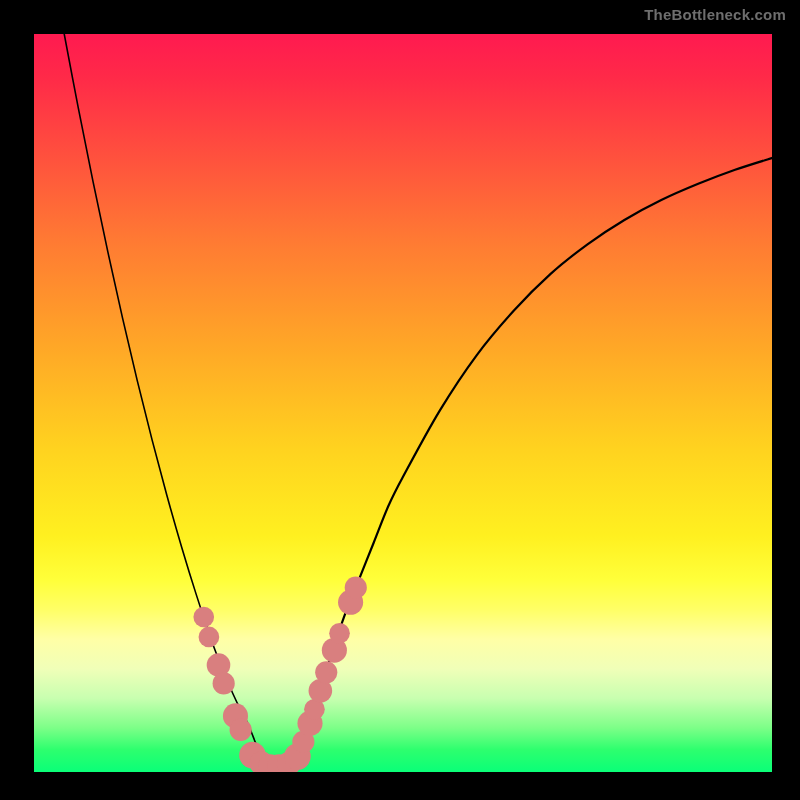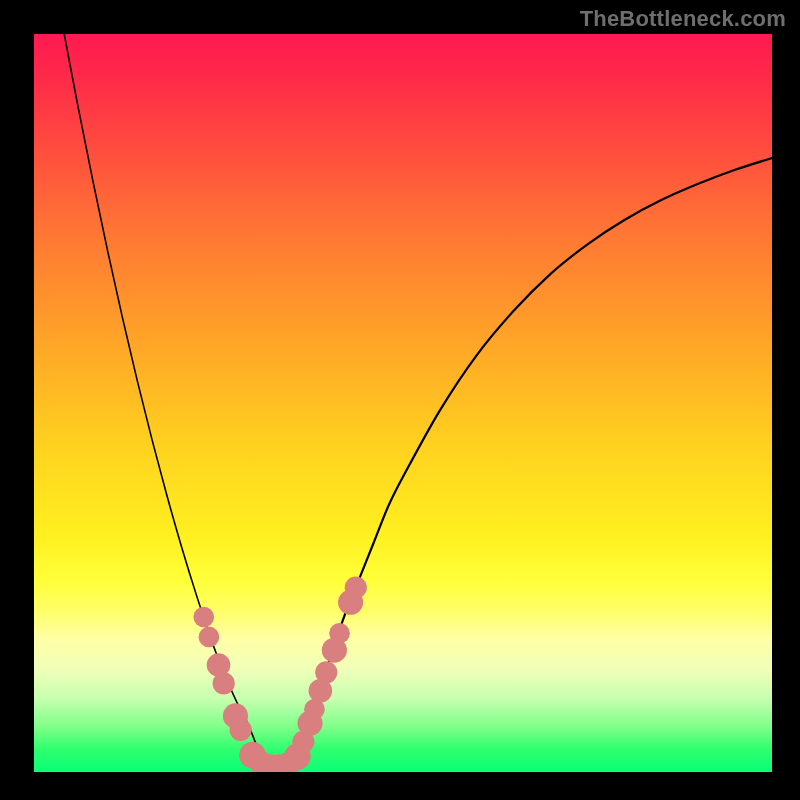--- a/index.html
+++ b/index.html
@@ -48,21 +48,21 @@
     inset: 0;
     width: 738px;
     height: 738px;
     display: block;
   }
   .watermark {
     position: absolute;
     top: 6px;
     right: 14px;
     color: #6e6e6e;
-    font-size: 22px;
+    font-size: 15px;
     font-weight: 600;
     letter-spacing: 0.2px;
     user-select: none;
   }
   
   .curve {
     fill: none;
     stroke: #000;
     stroke-width: 1.6;
     stroke-linecap: round;

